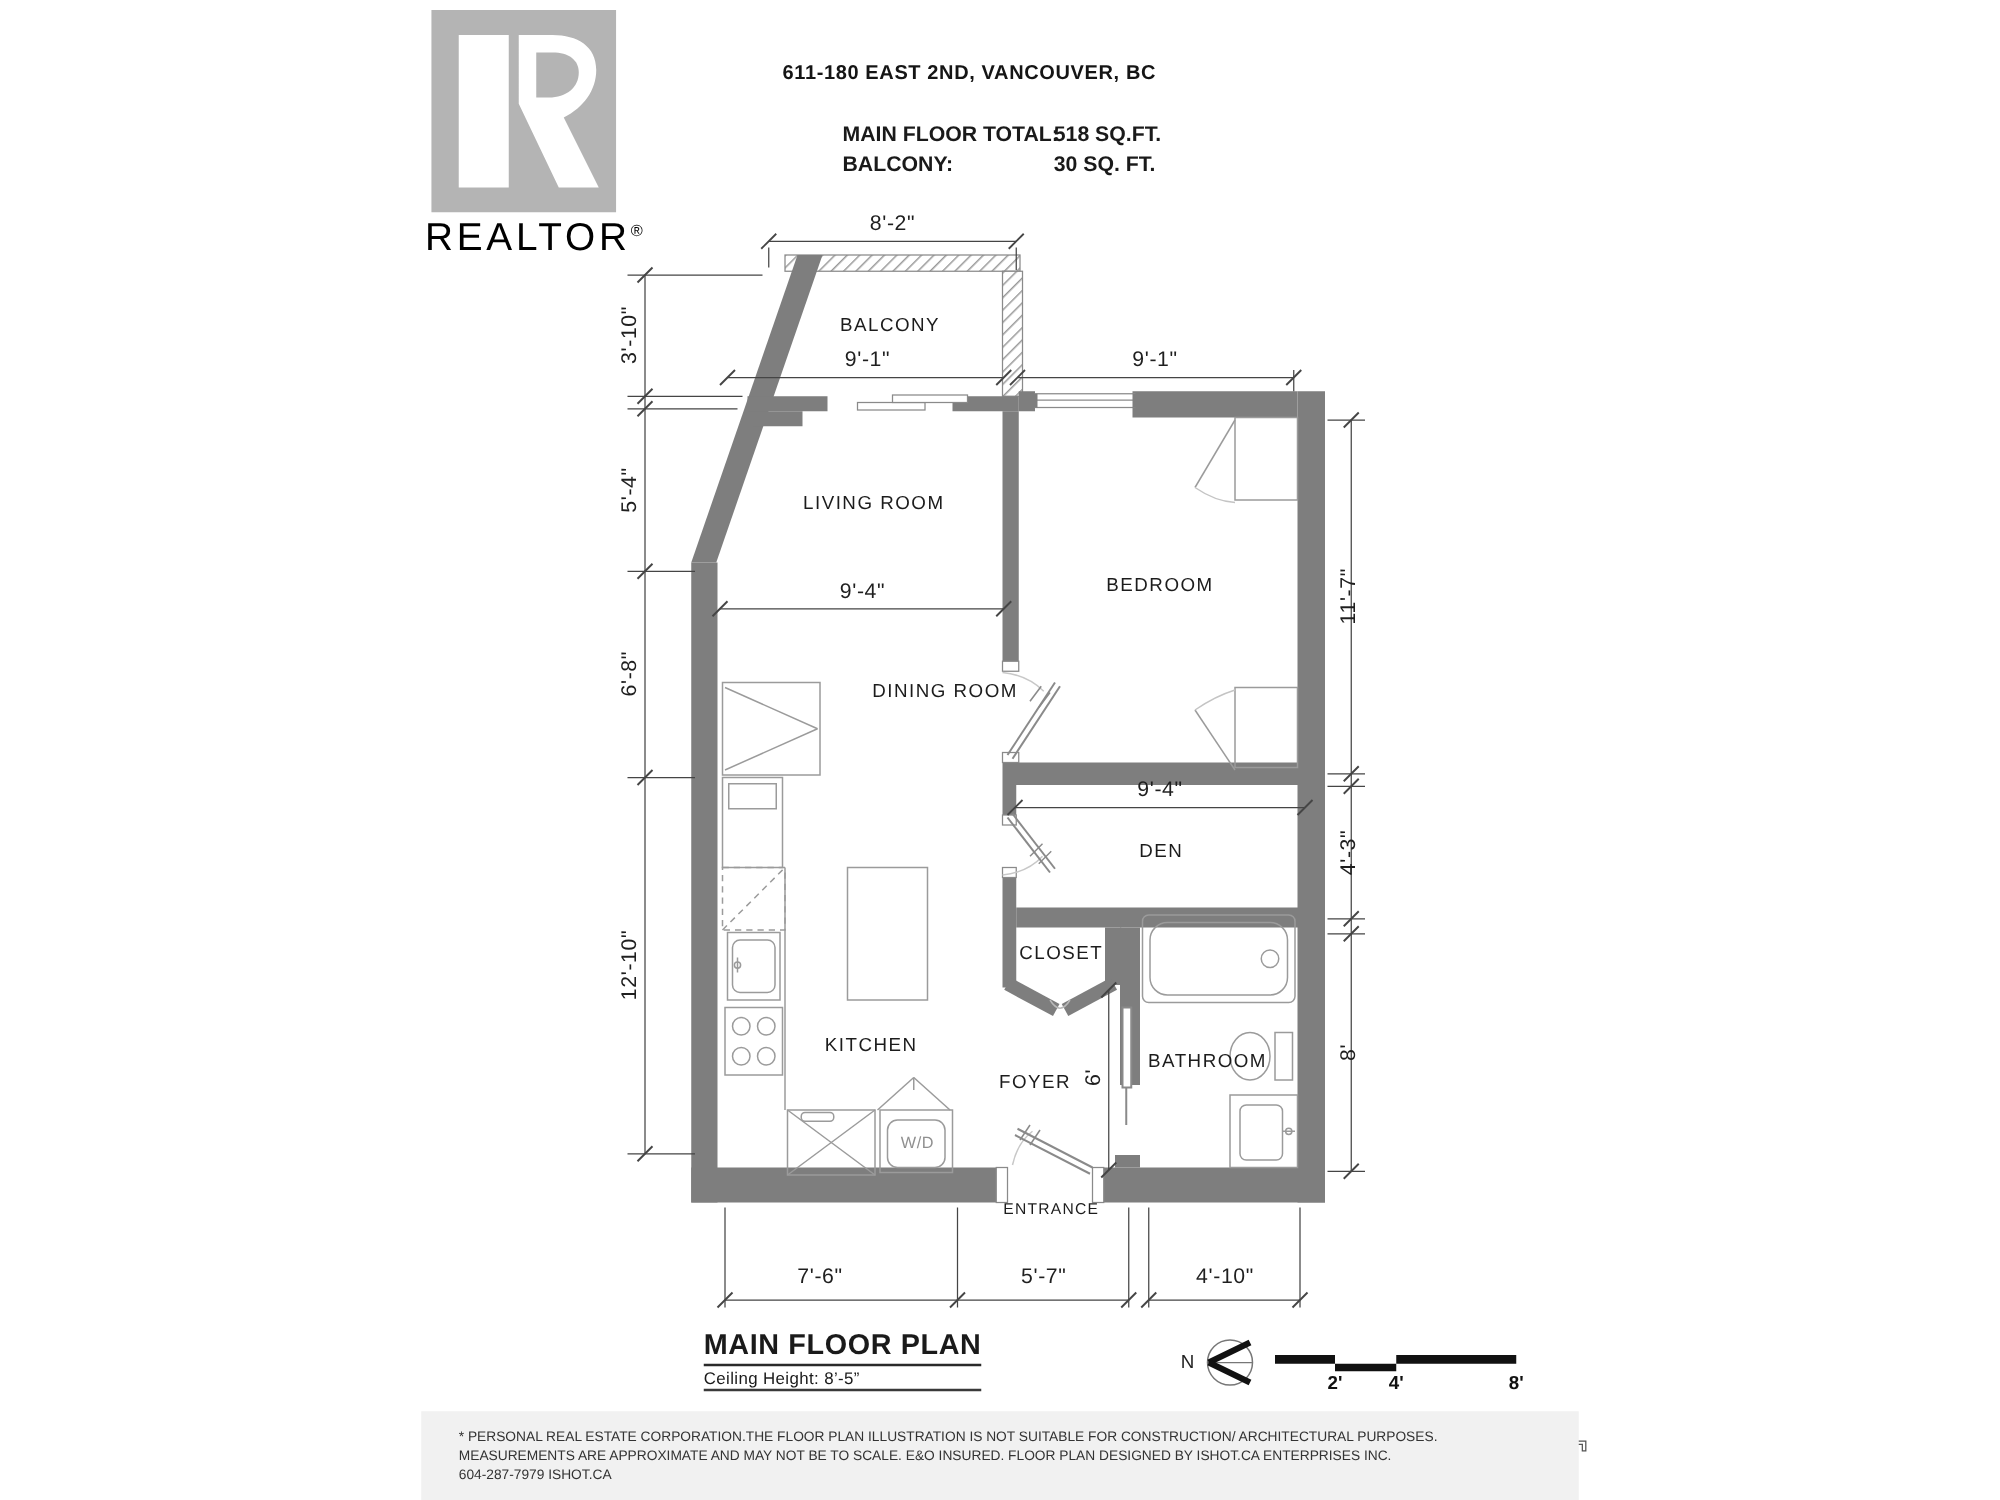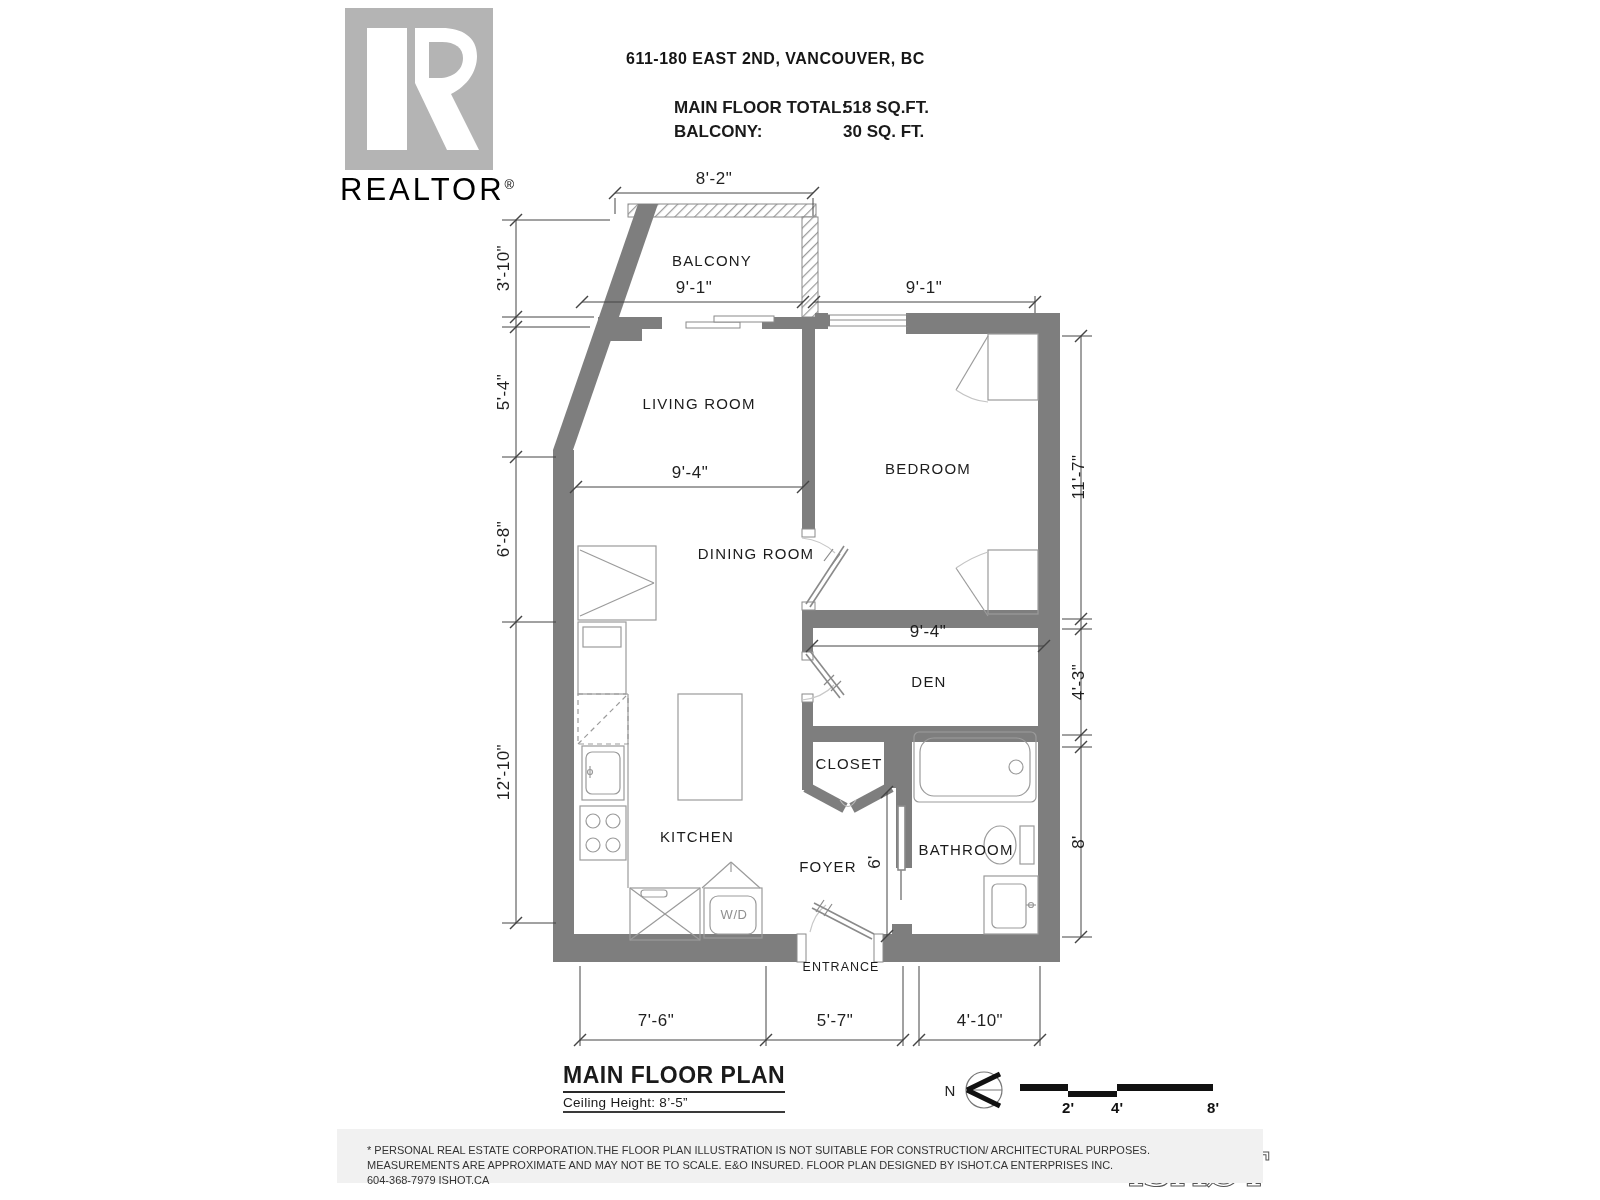--- a/index.html
+++ b/index.html
@@ -17,21 +17,21 @@
   .dim{font-size:17px;color:#1f1f1f;letter-spacing:.5px;}
   .realtor-block{position:absolute;left:345px;top:8px;}
   .realtor-word{position:absolute;left:340px;top:172px;font-size:31px;color:#000000;
                 letter-spacing:3px;font-weight:400;}
   .realtor-word sup{font-size:13px;}
   .plan-title{position:absolute;left:563px;top:1062px;}
   .plan-title .t1{font-size:23px;font-weight:700;color:#1a1a1a;letter-spacing:.5px;
                   border-bottom:2px solid #2a2a2a;padding-bottom:2px;}
   .plan-title .t2{font-size:13.5px;color:#1a1a1a;border-bottom:2px solid #3a3a3a;
                   padding-bottom:1px;margin-top:2px;letter-spacing:.3px;}
-  .footer-band{position:absolute;left:337px;top:1129px;width:926px;height:54px;background:#f1f1f1;}
+  .footer-band{position:absolute;left:337px;top:1129px;width:926px;height:71px;background:#f1f1f1;}
   .footer-text{position:absolute;left:30px;top:14px;font-size:11px;line-height:15px;color:#333;}
   .nlabel{font-size:15px;color:#222;}
   .slabel{font-size:15px;font-weight:600;color:#111;}
 </style>
 </head>
 <body>
 
 <div class="canvas">
 
   <div class="realtor-block">
@@ -299,17 +299,17 @@
 
   <div class="abs ctr nlabel" style="left:950px;top:1090px;">N</div>
   <div class="abs ctr slabel" style="left:1068px;top:1107px;">2'</div>
   <div class="abs ctr slabel" style="left:1117px;top:1107px;">4'</div>
   <div class="abs ctr slabel" style="left:1213px;top:1107px;">8'</div>
 
   <div class="footer-band">
     <div class="footer-text">
       <div>* PERSONAL REAL ESTATE CORPORATION.THE FLOOR PLAN ILLUSTRATION IS NOT SUITABLE FOR CONSTRUCTION/ ARCHITECTURAL PURPOSES.</div>
       <div>MEASUREMENTS ARE APPROXIMATE AND MAY NOT BE TO SCALE. E&amp;O INSURED. FLOOR PLAN DESIGNED BY ISHOT.CA ENTERPRISES INC.</div>
-      <div>604-368-7979  ISHOT.CA</div>
+      <div>604-287-7979  ISHOT.CA</div>
     </div>
   </div>
 
 </div>
 
 </body></html>

